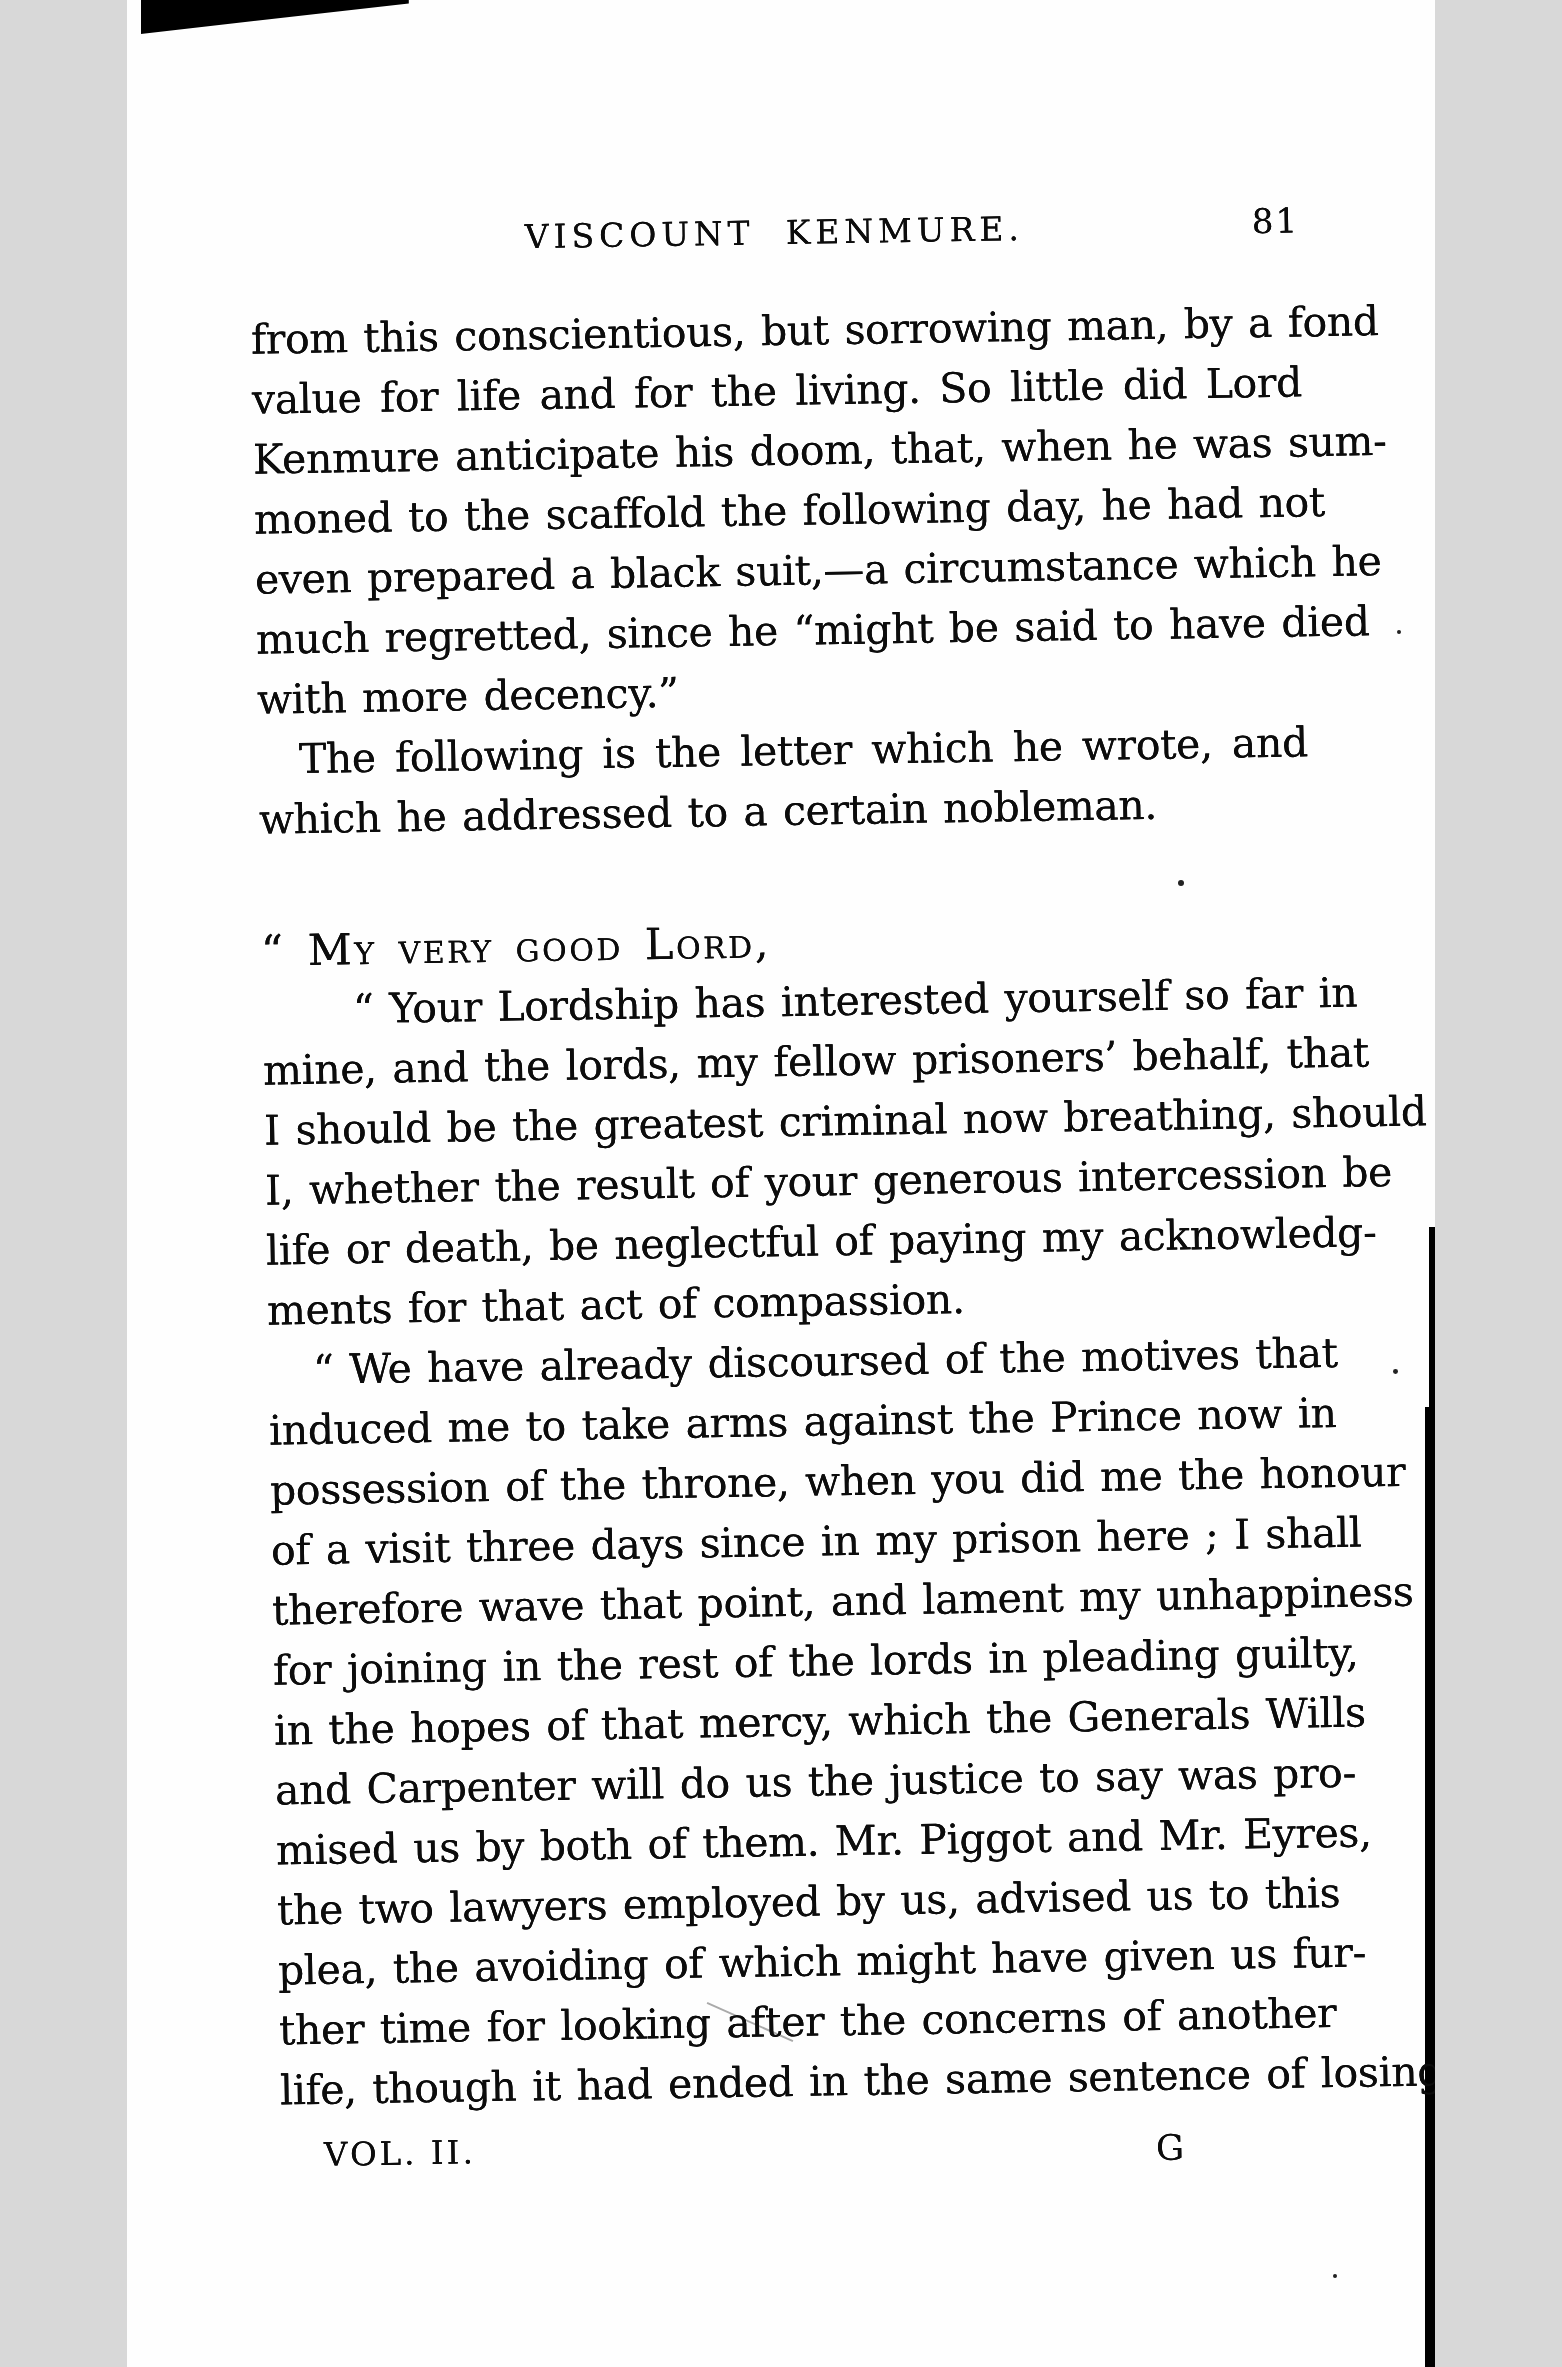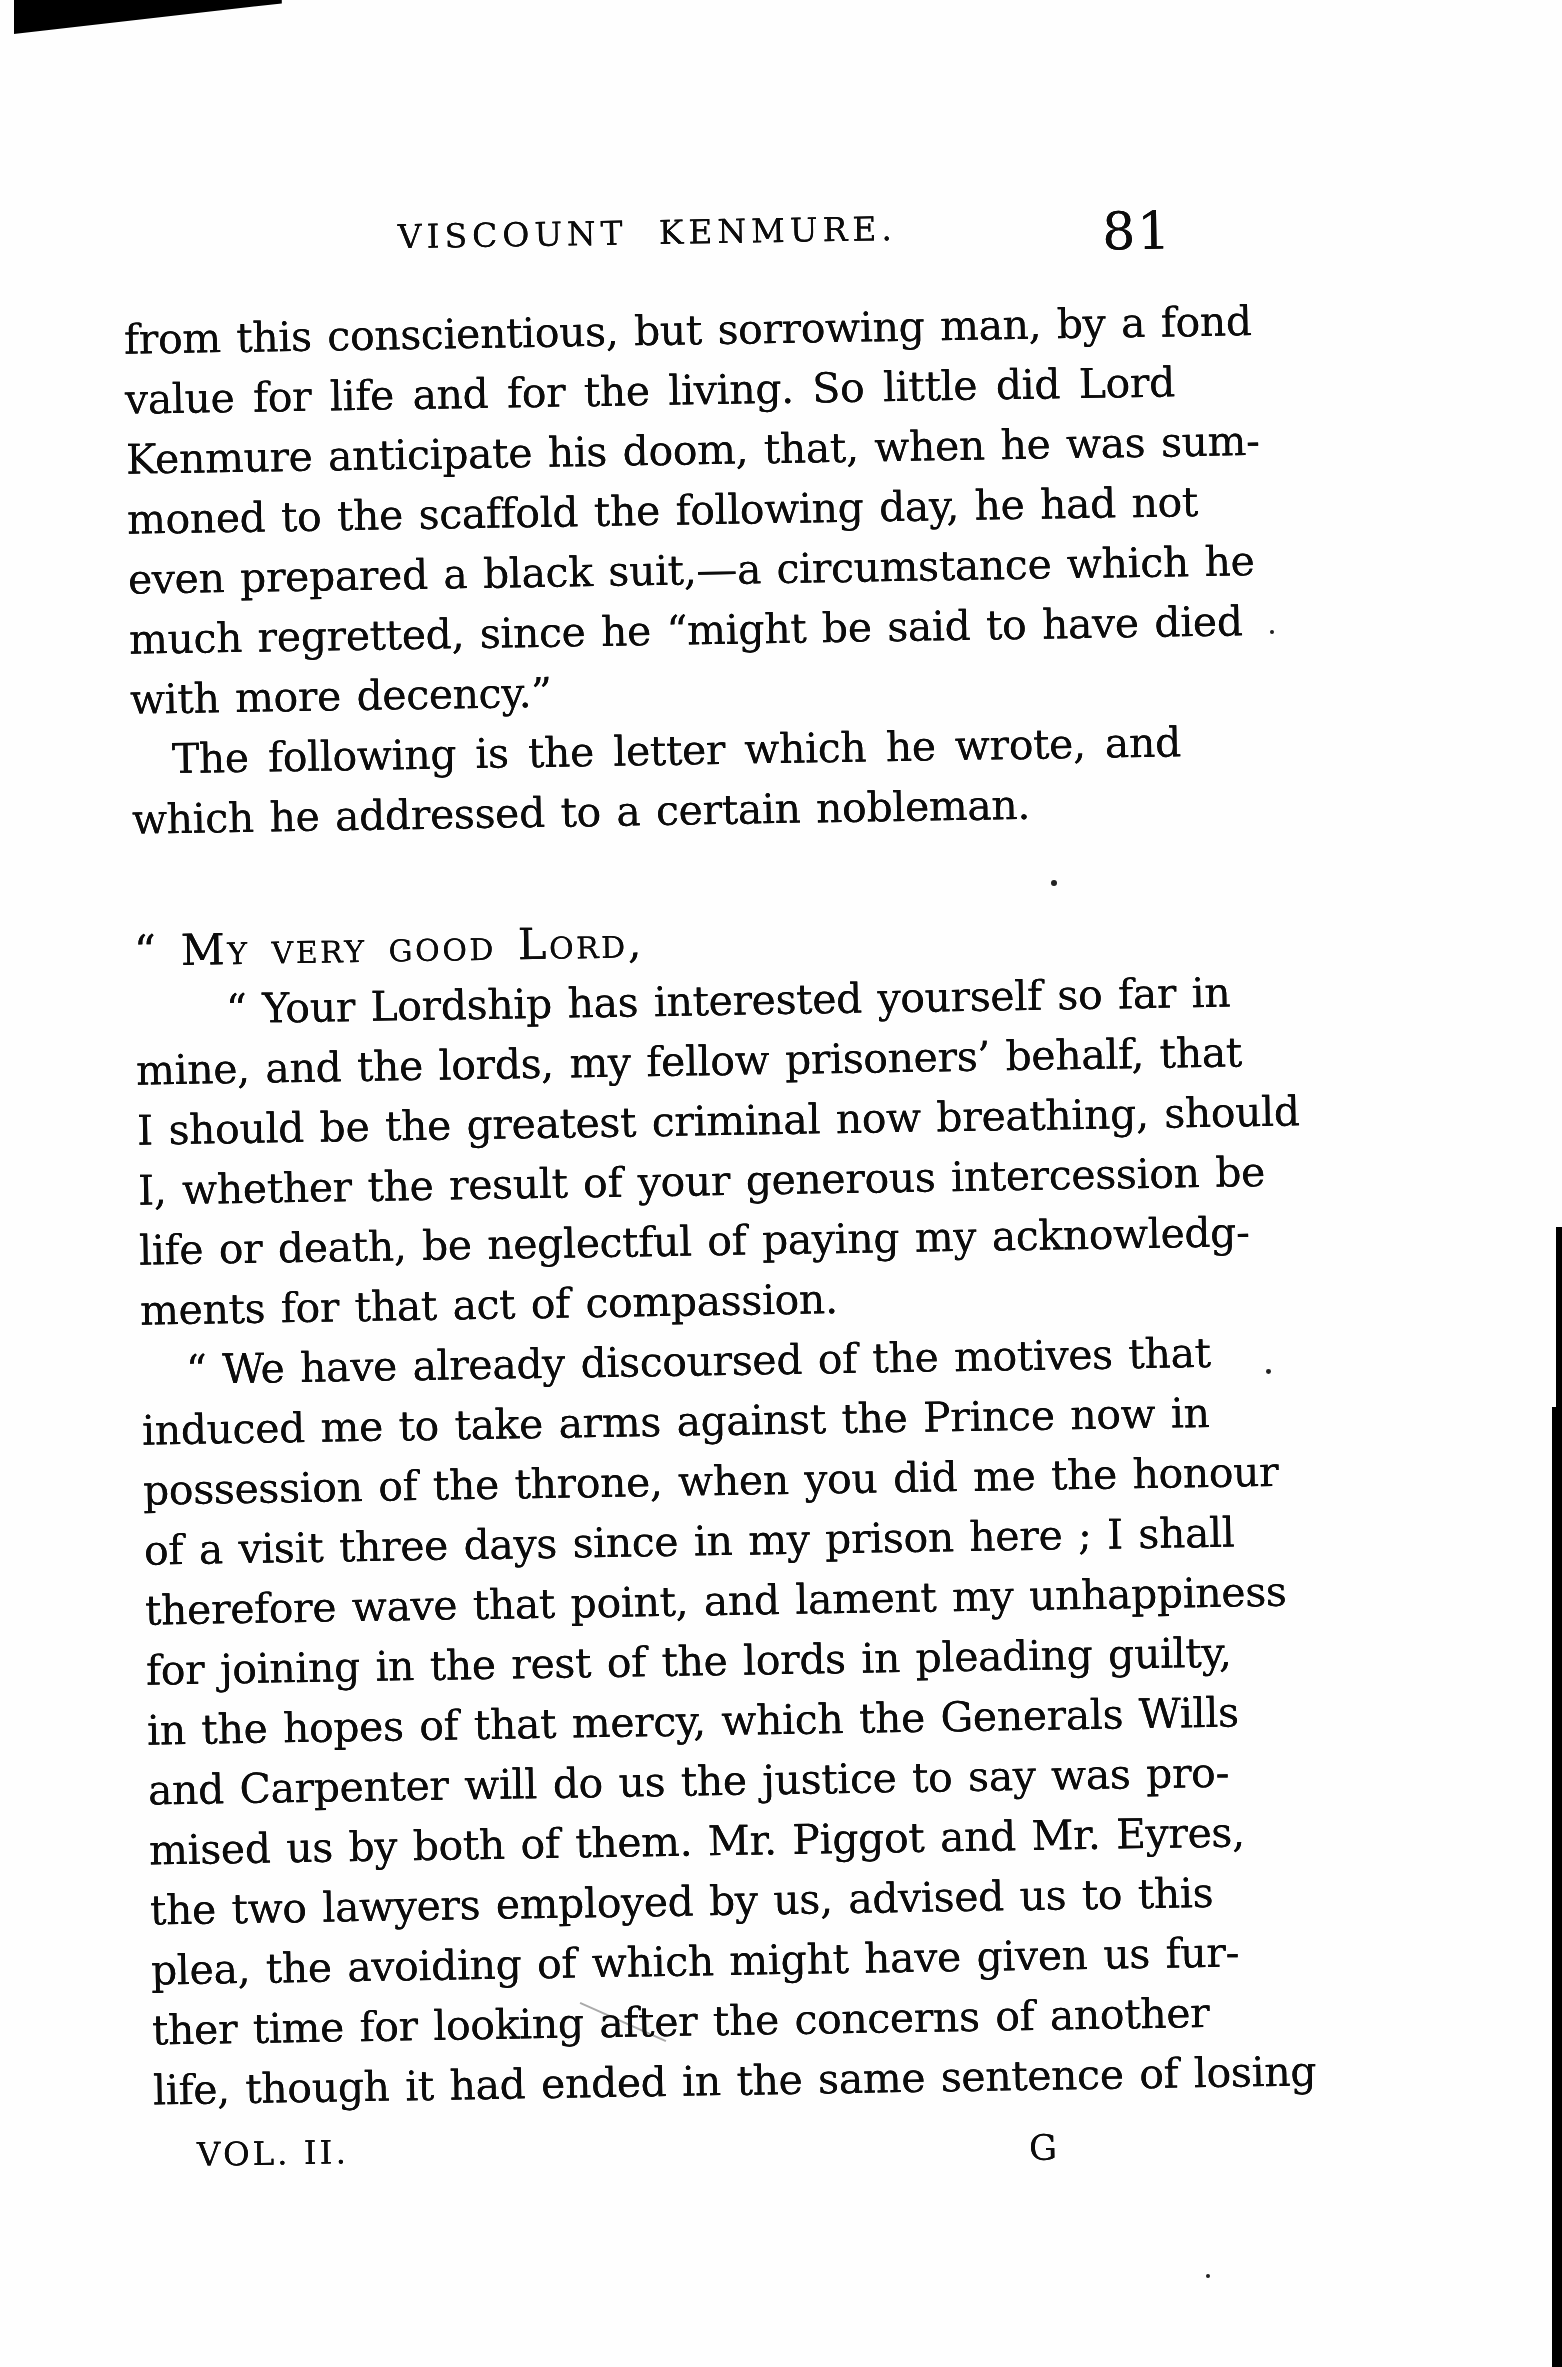--- a/index.html
+++ b/index.html
@@ -1,18 +1,18 @@
 <!DOCTYPE html>
 <html><head>
 <meta charset="utf-8">
 <style>
   html,body{margin:0;padding:0;background:#d8d8d8;}
   .page{
     position:relative;
-    width:1562px;height:2367px;
+    width:1308px;height:2367px;
     margin:0 auto;
     background:#fefefe;
     overflow:hidden;
     font-family:"DejaVu Serif","Liberation Serif",serif;
     color:#0c0c0c;
   }
   
   .corner-wedge{
     position:absolute;left:13.8px;top:0;width:268px;height:34px;
     background:#000;
@@ -38,21 +38,21 @@
   .running-header{
     position:absolute;top:213px;left:0;width:100%;
     text-align:center;
   }
   .header-title{
     font-size:33px;letter-spacing:4.9px;word-spacing:15.8px;
     white-space:nowrap;
   }
   .page-number{
     position:absolute;right:0;top:-3.9px;
-    font-size:52px;letter-spacing:2px;
+    font-size:34px;letter-spacing:2px;
   }
   .body-text{
     position:absolute;top:301px;left:0;width:100%;
     font-size:41px;
   }
   .line{
     height:60px;line-height:60px;
     white-space:nowrap;
     text-align:justify;
     word-spacing:3px;

